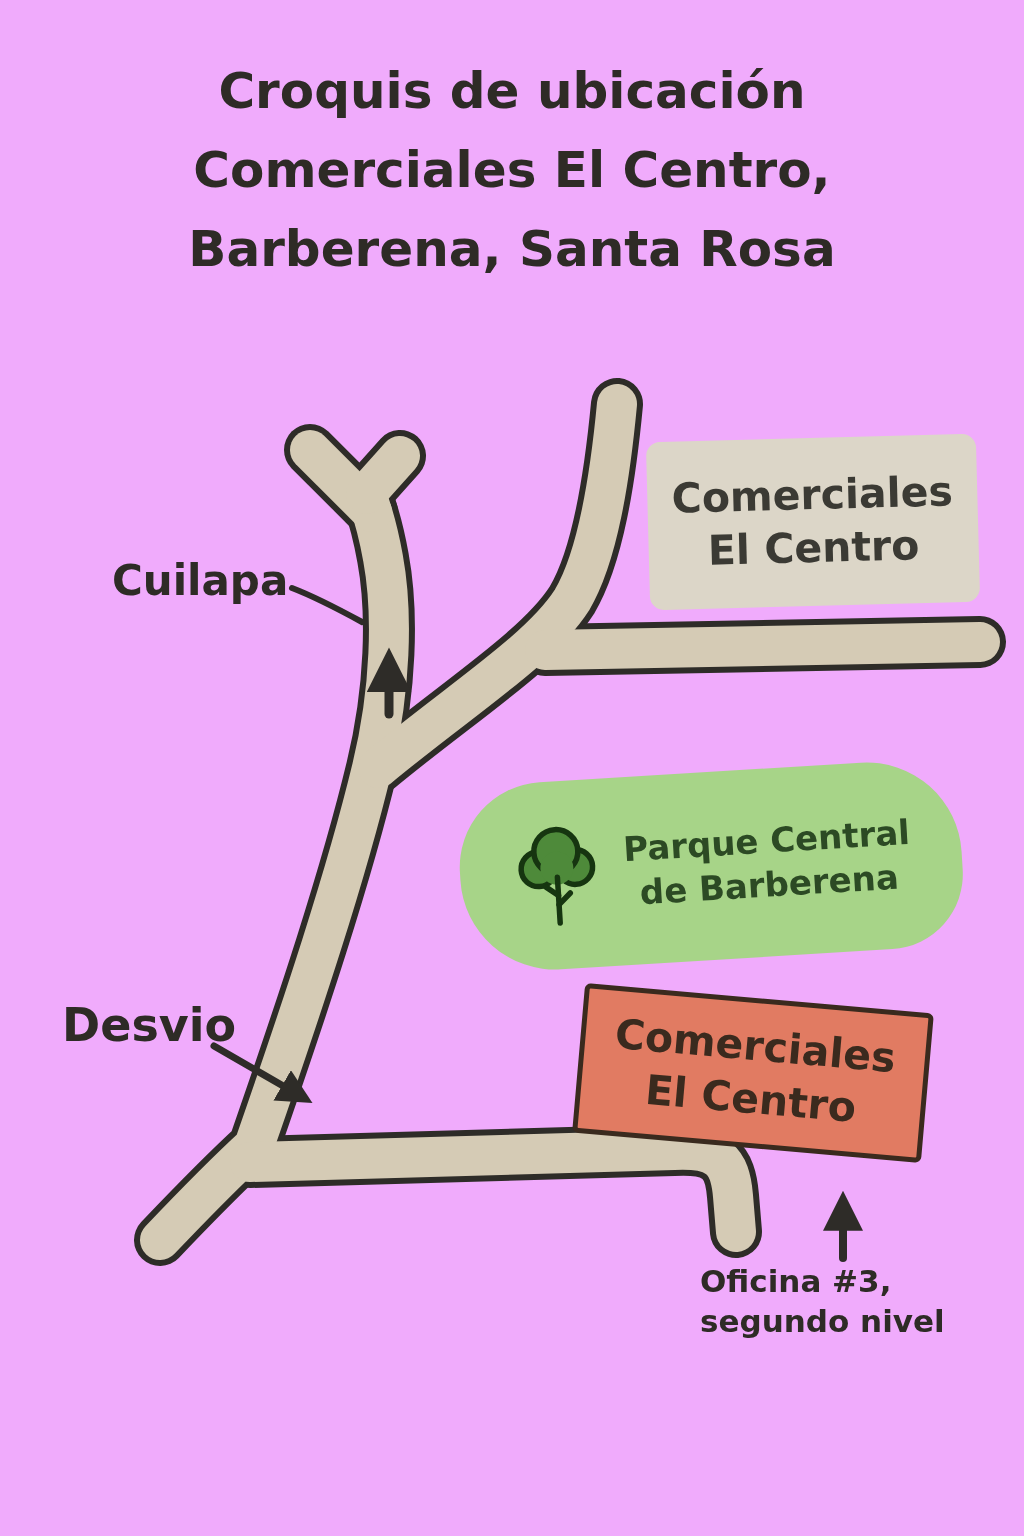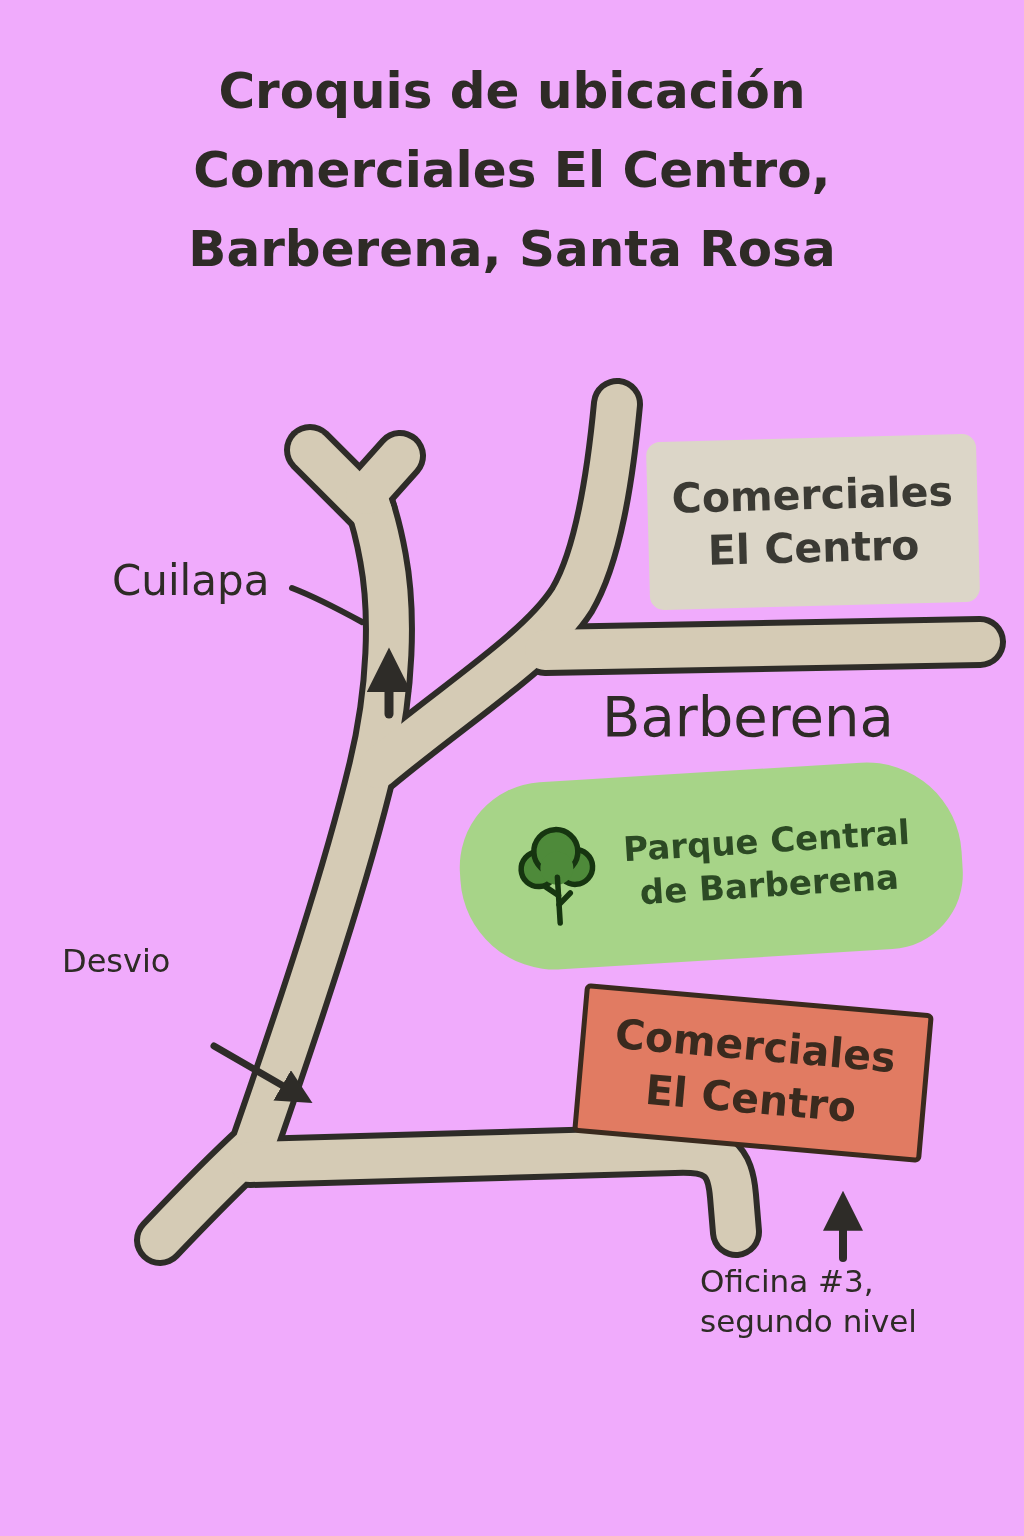--- a/index.html
+++ b/index.html
@@ -16,25 +16,25 @@
   .abs{position:absolute;}
   .map-title{
     left:0;top:52px;width:1024px;
     text-align:center;
     font-size:50px;font-weight:700;line-height:1.58;
     color:#2e2b26;
     z-index:5;
     letter-spacing:0px;
   }
   .label{
-    font-weight:400;color:#2e2b26;z-index:4;
+    font-weight:700;color:#2e2b26;z-index:4;
   }
   .label-cuilapa{left:112px;top:556px;font-size:42px;}
   .label-barberena{left:602px;top:684px;font-size:56px;}
-  .label-desvio{left:62px;top:942px;font-size:32px;}
+  .label-desvio{left:62px;top:998px;font-size:46px;}
   .label-santacruz{left:30px;top:1244px;width:400px;text-align:center;font-size:54px;line-height:1.35;}
   .label-oficina{left:700px;top:1262px;width:300px;font-size:31px;line-height:1.28;}
   .sign{
     z-index:3;
     display:flex;align-items:center;justify-content:center;
     text-align:center;font-weight:700;
   }
   .sign-top{
     left:648px;top:438px;width:330px;height:168px;
     background:#dcd6c8;border-radius:14px;
@@ -122,18 +122,17 @@
     <span class="preline">Parque Central
 de Barberena</span>
   </div>
 
   <div class="abs sign sign-dest preline">
     <span class="preline">Comerciales
 El Centro</span>
   </div>
 
   <div class="abs label label-cuilapa">Cuilapa</div>
-  <div class="abs label label-barberena">Barberena</div>
   <div class="abs label label-desvio">Desvio</div>
   <div class="abs label label-oficina preline">Oficina #3,
 segundo nivel</div>
 
 </div>
 
 </body></html>

